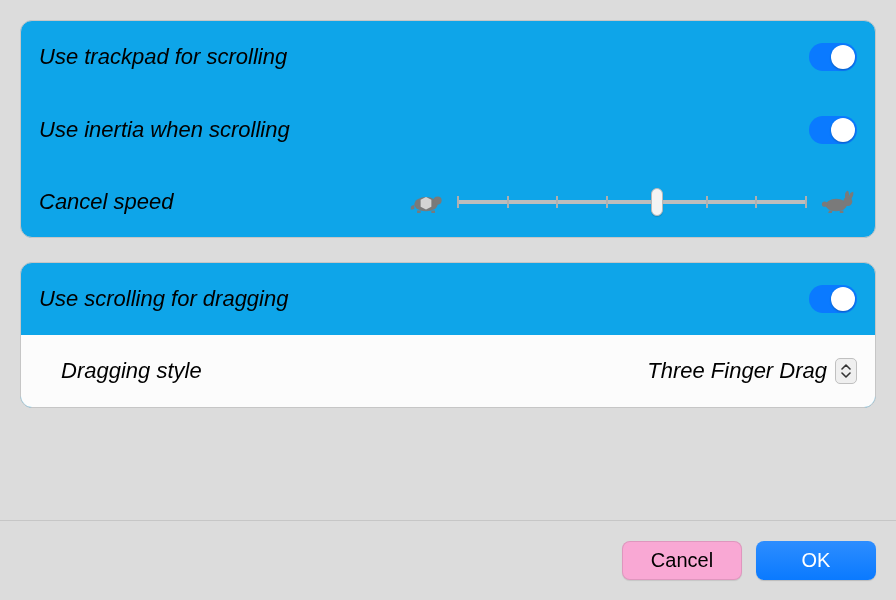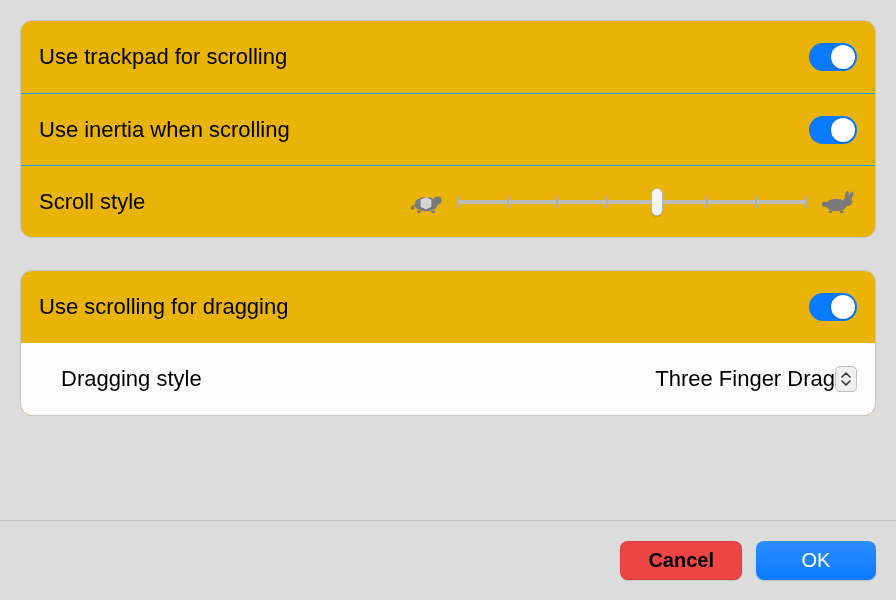--- a/index.html
+++ b/index.html
@@ -13,25 +13,26 @@
   }
   .window {
     width: 896px; height: 600px;
     display: flex; flex-direction: column;
   }
   .content {
     flex: 1;
     padding: 20px;
   }
   .group {
-    background: #eab308;
+    background: #0ea5e9;
     border: 1px solid #c6c6c6;
     border-radius: 12px;
     overflow: hidden;
-    margin-bottom: 32px;
+    margin-bottom: 24px;
+    font-style: italic;
   }
   .row {
     display: flex;
     align-items: center;
     padding: 18px 18px;
     min-height: 72px;
     border-top: 1px solid #0ea5e9;
   }
   .row:first-child { border-top: none; }
   .row.highlighted {
@@ -107,20 +108,21 @@
   }
   .icon-slot {
     width: 38px; height: 30px;
     display: flex; align-items: center; justify-content: center;
     color: #7a7a7a;
   }
   
   .dropdown {
     display: flex;
     align-items: center;
+    gap: 8px;
   }
   .dropdown-value {
     font-size: 22px;
   }
   .stepper {
     width: 22px; height: 26px;
     background: #efefef;
     border: 1px solid #c0c0c0;
     border-radius: 5px;
     display: flex; flex-direction: column;
@@ -139,24 +141,23 @@
   .btn {
     font-size: 20px;
     padding: 8px 28px;
     border-radius: 8px;
     border: none;
     cursor: pointer;
     min-width: 120px;
     text-align: center;
   }
   .btn-cancel {
-    background: #ef4444;
+    background: #f9a8d4;
     color: #000;
     box-shadow: inset 0 0 0 1px rgba(0,0,0,0.1), 0 1px 1px rgba(0,0,0,0.1);
-    font-weight: bold;
   }
   .btn-ok {
     background: #0a7aff;
     background: linear-gradient(#2d8dff, #0a7aff);
     color: #fff;
     box-shadow: 0 1px 1px rgba(0,0,0,0.15);
   }
 </style>
 </head>
 <body>
@@ -172,21 +173,21 @@
         <div class="toggle" aria-checked="true"></div>
       </div>
 
       <div class="row">
         <span class="label">Use inertia when scrolling</span>
         <span class="spacer"></span>
         <div class="toggle" aria-checked="true"></div>
       </div>
 
       <div class="row">
-        <span class="label">Scroll style</span>
+        <span class="label">Cancel speed</span>
         <span class="spacer"></span>
         <div class="slider-wrap">
           <span class="icon-slot">
             <svg viewBox="0 0 40 28" width="36" height="25" fill="currentColor">
               <ellipse cx="20" cy="17" rx="13" ry="8"></ellipse>
               <path d="M7 18 Q4 18 3 20 L3 23 Q5 23 7 22 Z"></path>
               <circle cx="33" cy="13" r="4.5"></circle>
               <path d="M10 24 L10 27 L14 27 L14 24 Z M26 24 L26 27 L30 27 L30 24 Z"></path>
               <path d="M14 12 L20 9 L26 12 L26 20 L20 23 L14 20 Z" fill="#d4d4d4"></path>
             </svg>

